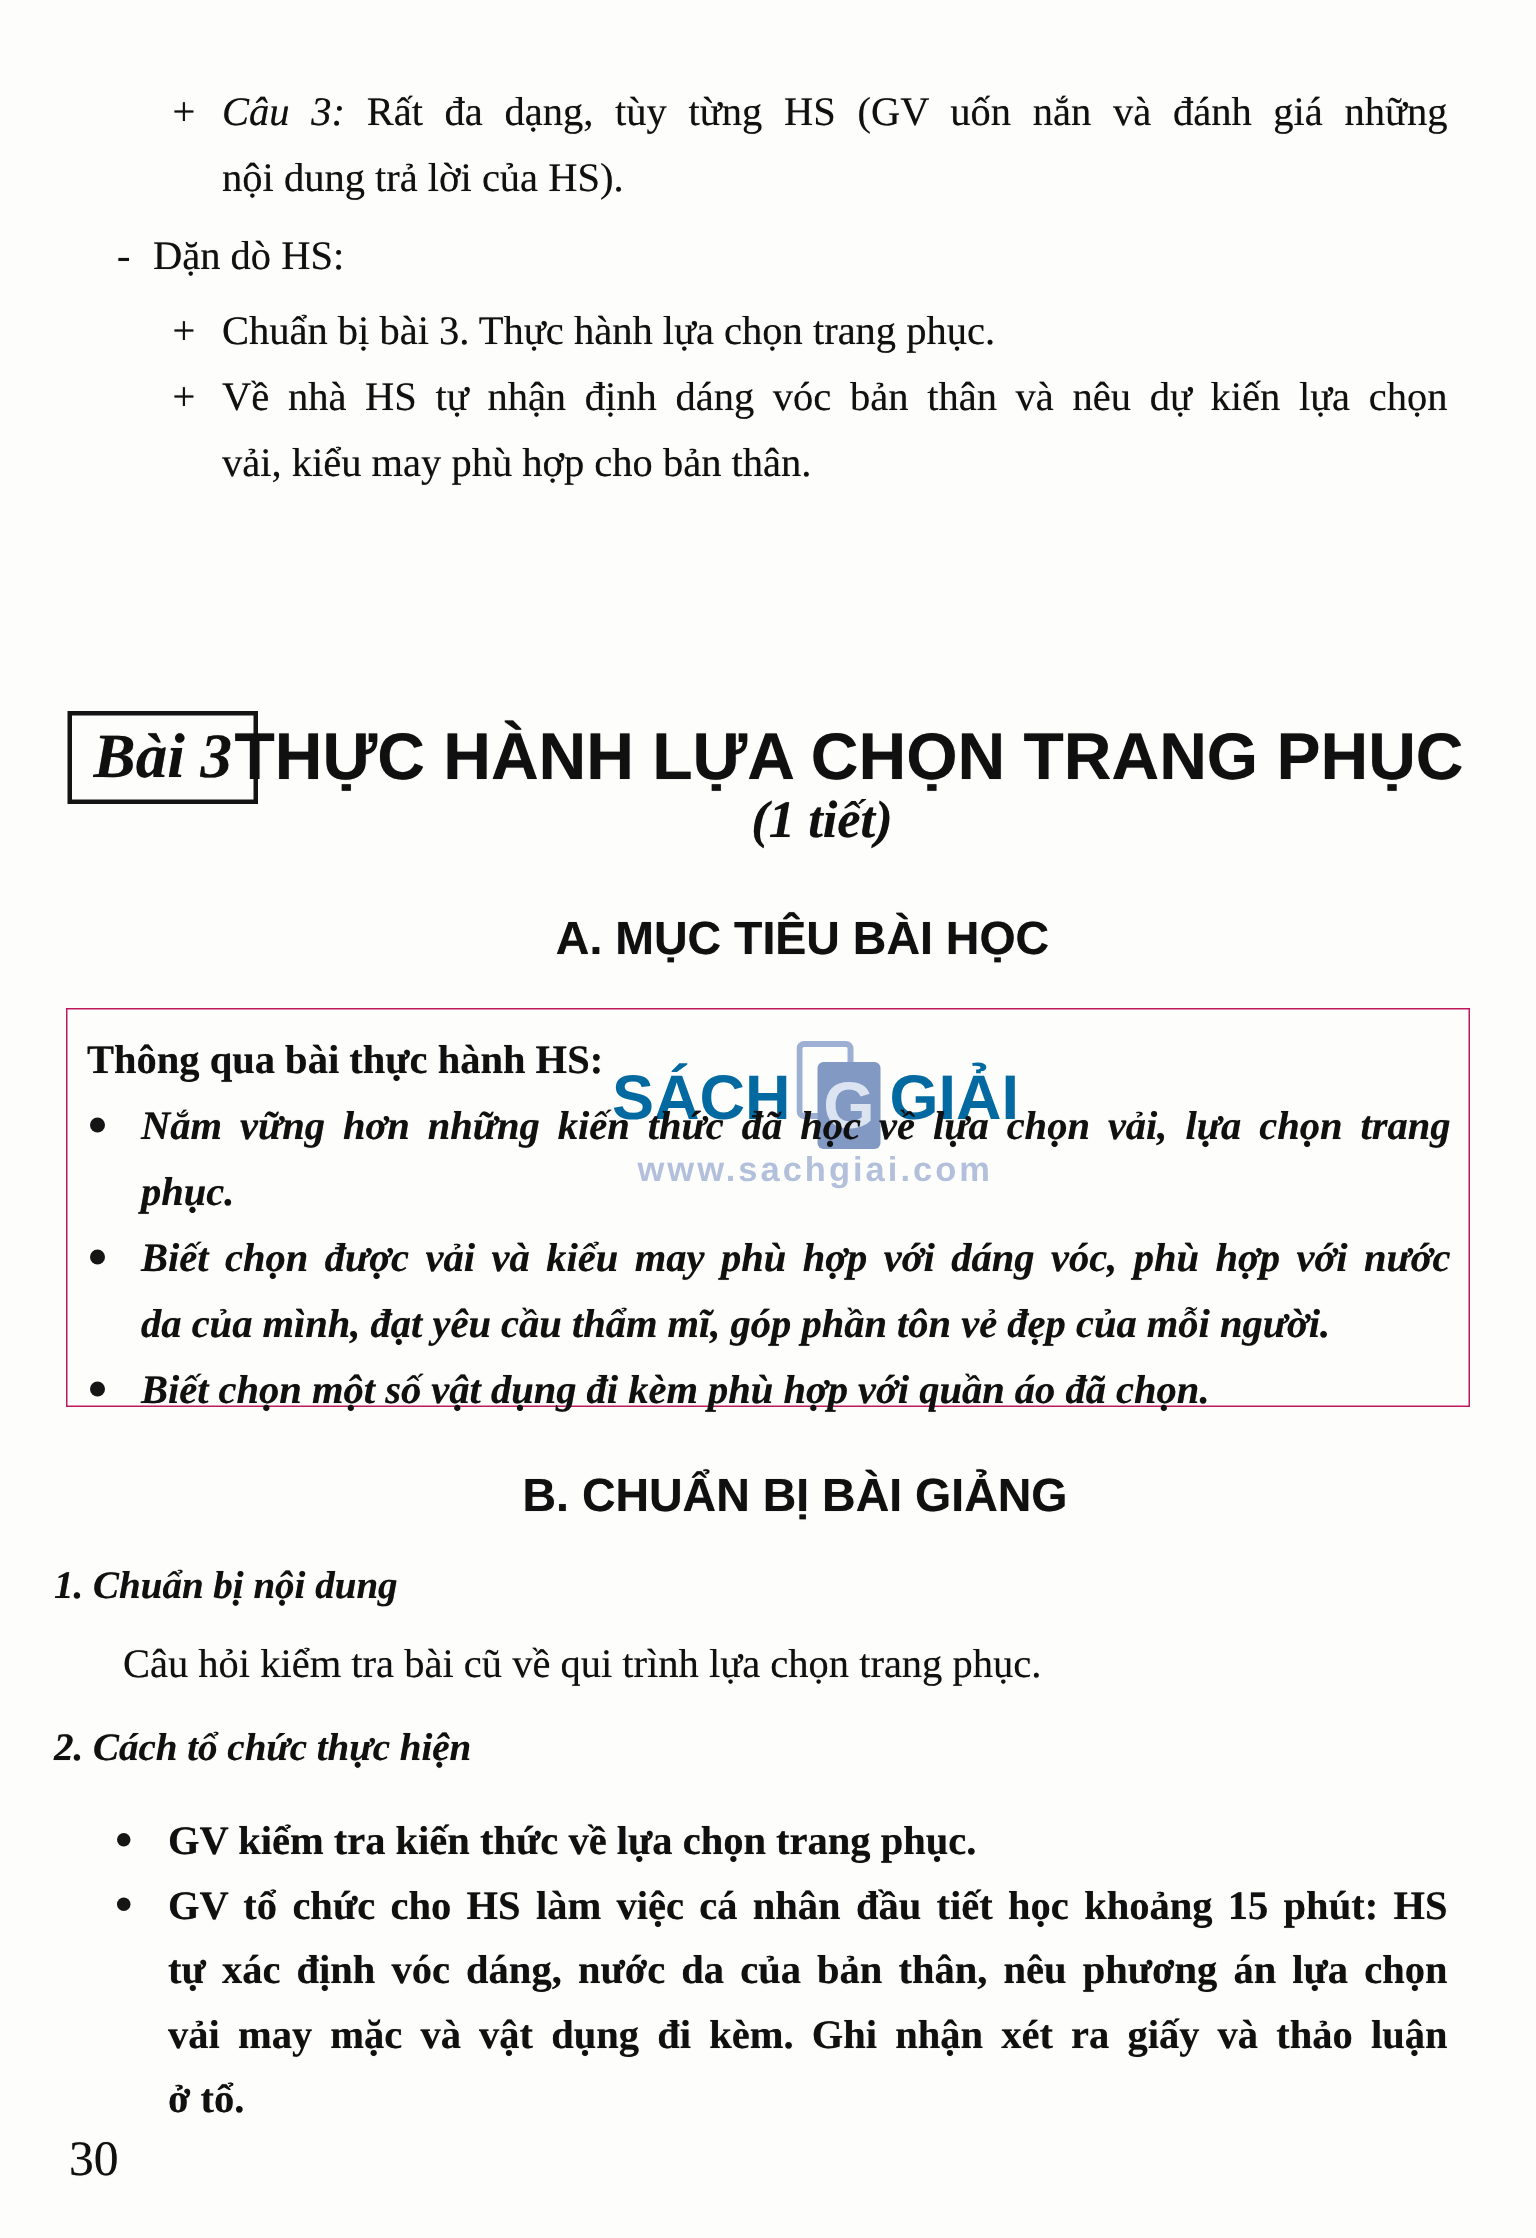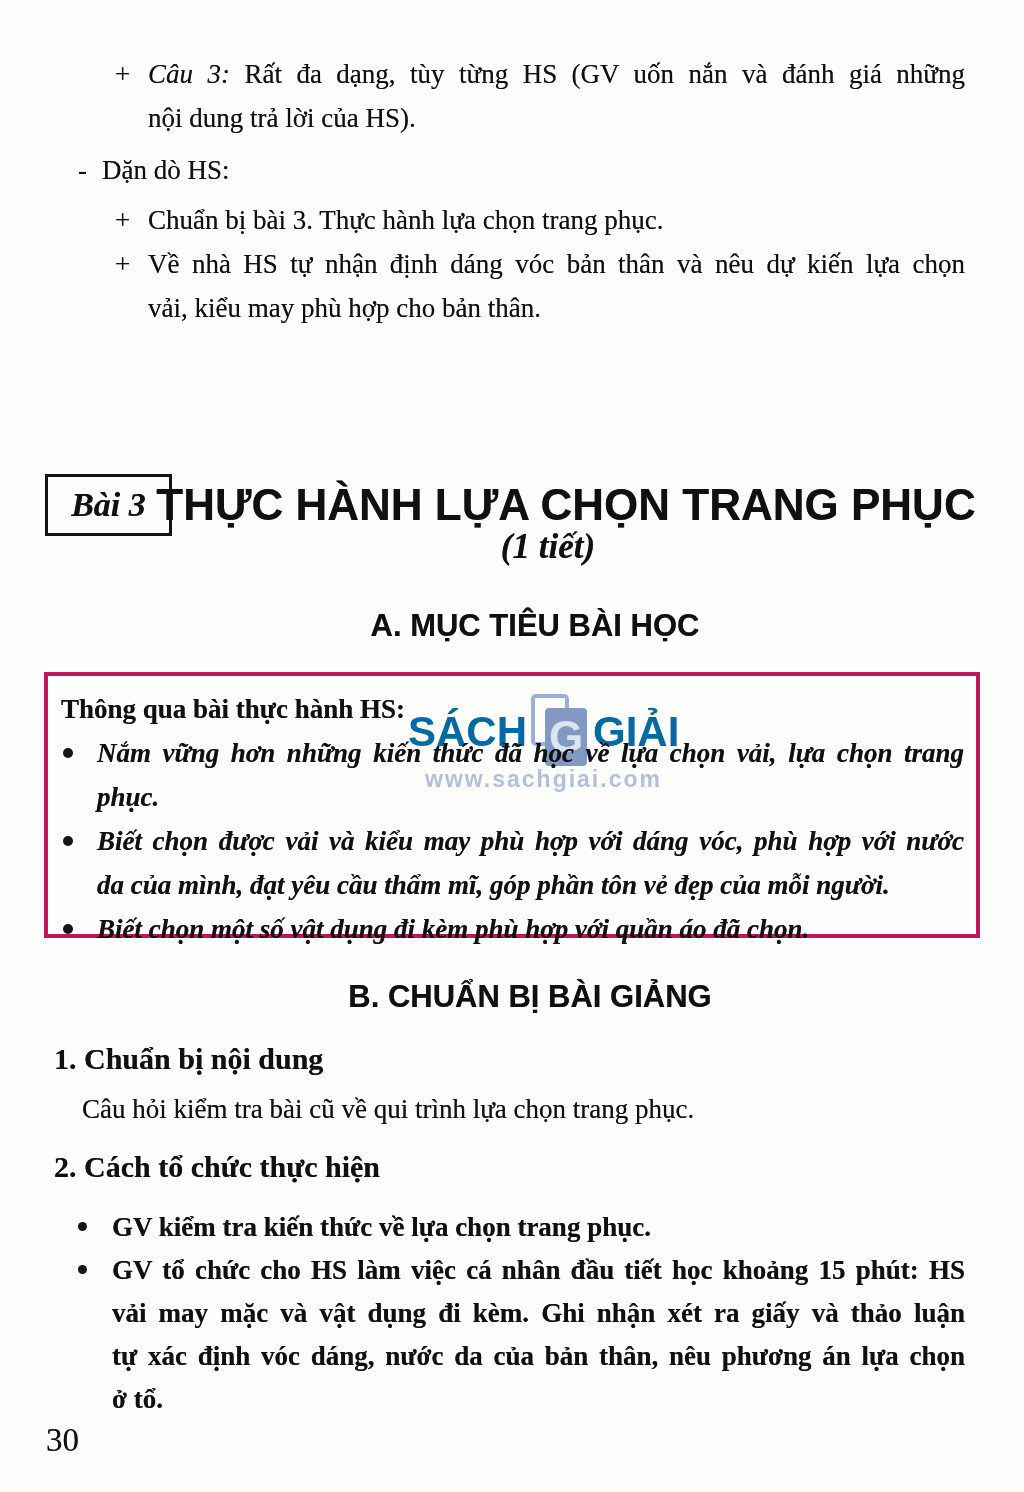--- a/index.html
+++ b/index.html
@@ -18,21 +18,21 @@
   .t-item.dash .marker{left:78px;}
   .line{line-height:44px;white-space:nowrap;}
   .line.wrap{white-space:normal;}
   .jl{white-space:normal;text-align:justify;text-align-last:justify;}
   .it{font-style:italic;}
   .mb8{margin-bottom:8px;} .mb6{margin-bottom:6px;}
   
   .badge{
     position:absolute;left:45px;top:474px;width:121px;height:56px;
     border:3px solid #141414;display:flex;align-items:center;justify-content:center;
-    font-weight:bold;font-style:italic;font-size:34px;
+    font-weight:bold;font-style:italic;font-size:42px;
   }
   .lesson-title{
     position:absolute;left:221px;top:474px;width:690px;height:62px;
     display:flex;align-items:center;justify-content:center;
     font-family:"Liberation Sans","DejaVu Sans",sans-serif;
     font-weight:bold;font-size:44px;letter-spacing:0px;white-space:nowrap;
   }
   .duration{
     position:absolute;left:548px;top:532px;transform:translateX(-50%);
     font-weight:bold;font-style:italic;font-size:35px;line-height:30px;
@@ -40,21 +40,21 @@
   .sec-head{
     position:absolute;transform:translateX(-50%);
     font-family:"Liberation Sans","DejaVu Sans",sans-serif;
     font-weight:bold;font-size:31px;white-space:nowrap;
   }
   #headA{left:535px;top:608px;}
   #headB{left:530px;top:979px;}
   
   .obj-box{
     position:absolute;left:44px;top:672px;width:936px;height:266px;
-    border:4px solid #be185d;box-sizing:border-box;
+    border:1px solid #be185d;box-sizing:border-box;
     padding:11px 12px 0 13px;z-index:1;background:transparent;
   }
   .obj-intro{font-weight:bold;line-height:44px;}
   .obx-b{position:relative;padding-left:36px;font-weight:bold;font-style:italic;}
   .obx-b .dot,.b2 .dot{
     position:absolute;width:10px;height:10px;border-radius:50%;
     background:#151515;top:17px;left:2px;
   }
   
   .wm{
@@ -64,21 +64,21 @@
     font-weight:bold;font-size:42px;color:#9db0d4;
     text-shadow:none;white-space:nowrap;
   }
   .wm-url{
     position:absolute;left:425px;top:766px;width:200px;z-index:0;
     text-align:center;font-family:"Liberation Sans","DejaVu Sans",sans-serif;
     font-weight:bold;font-size:23px;letter-spacing:2px;color:#b3c0dc;
     text-shadow:none;
   }
   
-  .sub-head{position:absolute;left:54px;font-weight:bold;font-size:30px;white-space:nowrap;}
+  .sub-head{position:absolute;left:36px;font-weight:bold;font-size:26px;white-space:nowrap;font-style:italic;}
   #sub1{top:1042px;} #sub2{top:1150px;}
   #sub1text{position:absolute;left:82px;top:1094px;white-space:nowrap;}
   .b-bullets{position:absolute;top:1206px;left:0;right:0;font-weight:bold;}
   .b2{position:relative;padding-left:112px;padding-right:59px;}
   .b2 .dot{left:78px;top:16px;width:9px;height:9px;}
   .b2 .line{line-height:43px;}
   
   .pagenum{position:absolute;left:46px;top:1422px;font-size:33px;}
 </style>
 </head>
@@ -146,19 +146,19 @@
 <div class="sub-head" id="sub2">2. Cách tổ chức thực hiện</div>
 
 <div class="b-bullets">
   <div class="b2">
     <span class="dot"></span>
     <div class="line">GV kiểm tra kiến thức về lựa chọn trang phục.</div>
   </div>
   <div class="b2">
     <span class="dot"></span>
     <div class="line jl">GV tổ chức cho HS làm việc cá nhân đầu tiết học khoảng 15 phút: HS</div>
+    <div class="line jl">tự xác định vóc dáng, nước da của bản thân, nêu phương án lựa chọn</div>
     <div class="line jl">vải may mặc và vật dụng đi kèm. Ghi nhận xét ra giấy và thảo luận</div>
-    <div class="line jl">tự xác định vóc dáng, nước da của bản thân, nêu phương án lựa chọn</div>
     <div class="line">ở tổ.</div>
   </div>
 </div>
 
 <div class="pagenum">30</div>
 
 </body></html>

